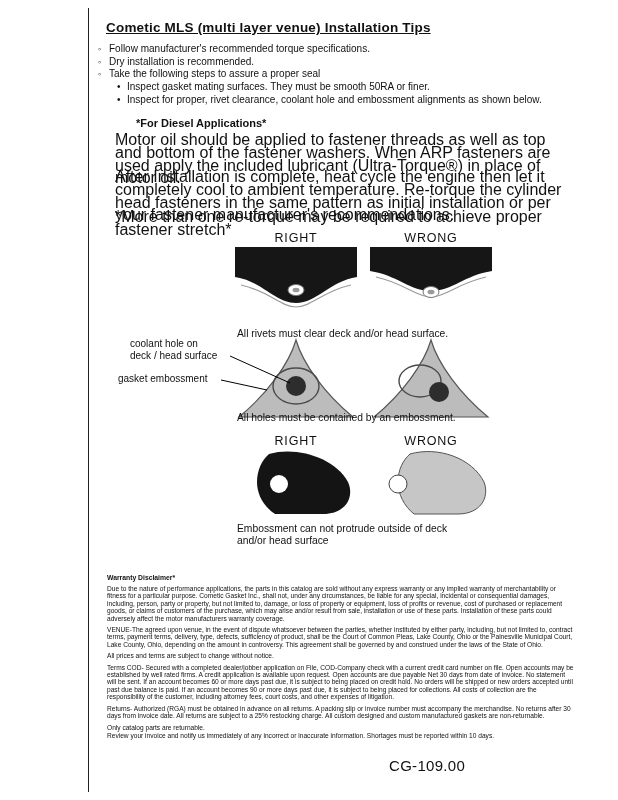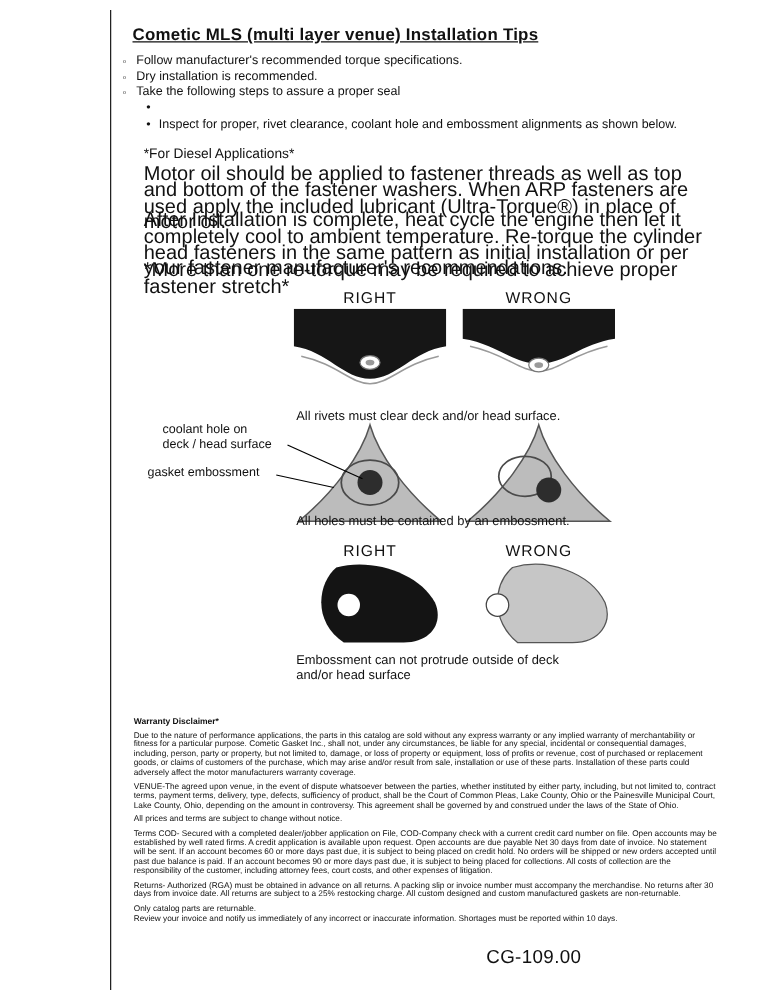--- a/index.html
+++ b/index.html
@@ -6,21 +6,21 @@
   html,body { background:#ffffff; }
   body { font-family:"Liberation Sans", sans-serif; color:#111; }
   .page { position:relative; width:618px; height:800px; background:#fff; overflow:hidden; }
   .margin-line { position:absolute; left:88px; top:8px; width:1px; height:784px; background:#222; }
   .title { position:absolute; left:106px; top:20px; font-size:13.5px; font-weight:bold;
            text-decoration:underline; letter-spacing:0.2px; }
   .tiplist { position:absolute; }
   .tip { display:flex; font-size:10px; line-height:12.6px; }
   .mk  { width:11px; flex:0 0 11px; font-size:9px; line-height:12.6px; }
   .mk2 { width:10px; flex:0 0 10px; font-size:10px; }
-  .subhead { position:absolute; font-size:11px; font-weight:normal; }
+  .subhead { position:absolute; font-size:11px; font-weight:bold;margin-left:21px; }
   .bodytext { position:absolute; font-size:16px; line-height:12.8px; width:455px; }
   .dlabel { position:absolute; width:122px; text-align:center; font-size:12.5px; letter-spacing:0.8px; }
   .caption { position:absolute; font-size:10.3px; line-height:12px; }
   .diag { position:absolute; }
   .leader { position:absolute; z-index:3; pointer-events:none; }
   .ptrlabel { position:absolute; font-size:10px; line-height:11.5px; }
   .warranty { position:absolute; left:107px; top:574px; width:468px; }
   .warranty h2 { font-size:6.8px; margin-bottom:4px; }
   .warranty p  { font-size:6.6px; line-height:7.4px; margin-bottom:4px; }
   .warranty p.tight { margin-bottom:1.5px; }
@@ -46,20 +46,21 @@
     </div>
     <div class="tip">
       <span class="mk">◦</span>
       <span>Take the following steps to assure a proper seal</span>
     </div>
   </div>
 
   <div class="tiplist" style="left:117px; top:81px;">
     <div class="tip">
       <span class="mk mk2">•</span>
+      <span>Inspect gasket mating surfaces.  They must be smooth 50RA or finer.</span>
     </div>
     <div class="tip">
       <span class="mk mk2">•</span>
       <span>Inspect for proper, rivet clearance, coolant hole and embossment alignments as shown below.</span>
     </div>
   </div>
 
   <div class="subhead" style="left:115px; top:117px;">*For Diesel Applications*</div>
   <div class="bodytext" style="left:115px; top:134px;">Motor oil should be applied to fastener threads as well as top and bottom of the fastener washers. When ARP fasteners are used apply the included lubricant (Ultra-Torque®) in place of motor oil.</div>
   <div class="bodytext" style="left:115px; top:171px;">After Installation is complete, heat cycle the engine then let it completely cool to ambient temperature. Re-torque the cylinder head fasteners in the same pattern as initial installation or per your fastener manufacturer's recommendations.</div>

